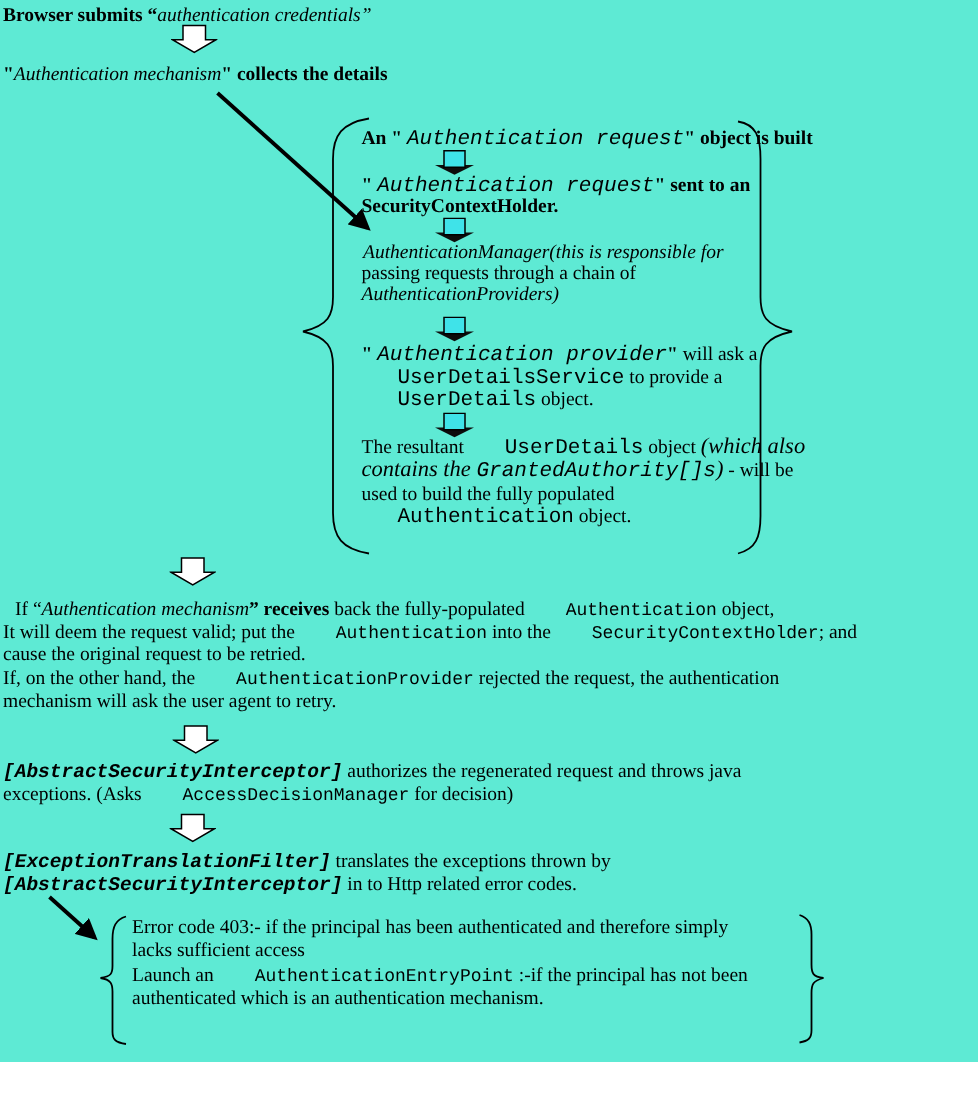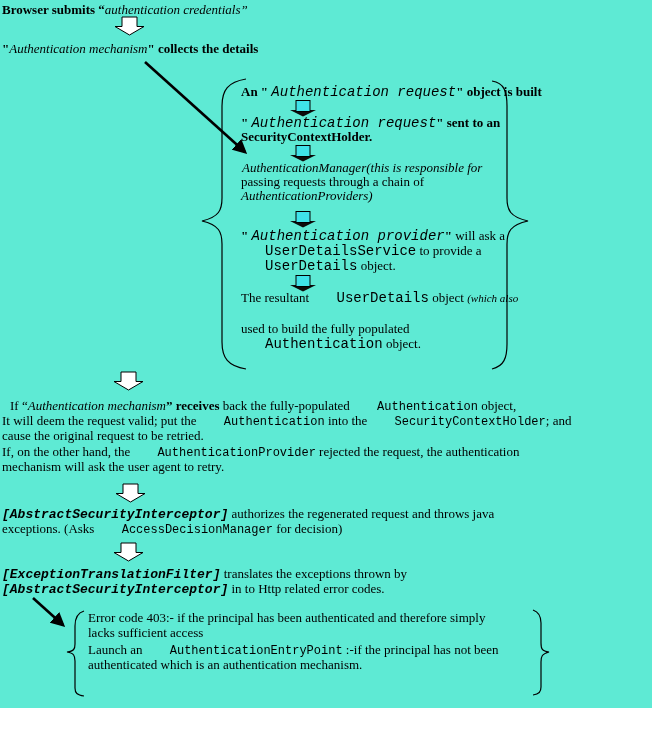--- a/index.html
+++ b/index.html
@@ -6,21 +6,21 @@
   .canvas{position:relative;width:652px;height:708px;background:#5eead4;overflow:hidden;
           font-family:"Liberation Serif",serif;font-size:13px;color:#000;}
   .layer{position:absolute;left:0;top:0;}
   .abs{position:absolute;}
   .ln{position:absolute;white-space:nowrap;line-height:15px;}
   .b{font-weight:bold;}
   .i{font-style:italic;}
   .m{font-family:"Liberation Mono","DejaVu Sans Mono",monospace;font-size:12px;padding-left:24px;}
   .mi{font-family:"Liberation Mono","DejaVu Sans Mono",monospace;font-size:12px;font-style:italic;}
   .mbi{font-family:Liberation Mono, monospace;font-size:13px;font-style:italic;font-weight:bold;}
-  .si{font-style:italic;font-size:11px;}
+  .si{font-style:italic;font-size:15px;}
   .bx .m,.bx .mi{font-size:14px;}
   .bx{line-height:14px;}
   .brace{fill:none;stroke:#000;stroke-width:1.2;}
   .flowline{stroke:#000;stroke-width:2.6;}
   .hollow{fill:#ffffff;stroke:#000;stroke-width:1;}
   .cyan{fill:#3fe3e9;stroke:#000;stroke-width:1;}
   .head{fill:#0c0c0c;}
   .caption{position:absolute;white-space:nowrap;font-family:"Liberation Sans",sans-serif;
            font-weight:bold;font-size:15px;color:#3a55c5;letter-spacing:0.2px;}
 </style>
@@ -79,20 +79,21 @@
   <div class="ln bx" style="left:241px;top:85px"><span class="b">An " </span><span class="mi">Authentication request</span><span class="b">" object is built</span></div>
   <div class="ln bx" style="left:241px;top:116px"><span class="b">" </span><span class="mi">Authentication request</span><span class="b">" sent to an</span></div>
   <div class="ln bx" style="left:241px;top:130px"><span class="b">SecurityContextHolder.</span></div>
   <div class="ln bx" style="left:242px;top:161px"><span class="i">AuthenticationManager(this is responsible for</span></div>
   <div class="ln bx" style="left:241px;top:175px"><span>passing requests through a chain of</span></div>
   <div class="ln bx" style="left:241px;top:189px"><span class="i">AuthenticationProviders)</span></div>
   <div class="ln bx" style="left:241px;top:229px"><span class="b">" </span><span class="mi">Authentication provider</span><span class="b">"</span><span> will ask a</span></div>
   <div class="ln bx" style="left:241px;top:244px"><span class="m">UserDetailsService</span><span> to provide a</span></div>
   <div class="ln bx" style="left:241px;top:259px"><span class="m">UserDetails</span><span> object.</span></div>
   <div class="ln bx" style="left:241px;top:291px"><span>The resultant </span><span class="m">UserDetails</span><span> object </span><span class="si">(which also</span></div>
+  <div class="ln bx" style="left:241px;top:306px"><span class="si">contains the </span><span class="mi">GrantedAuthority[]s</span><span class="si">)</span><span> - will be</span></div>
   <div class="ln bx" style="left:241px;top:322px"><span>used to build the fully populated</span></div>
   <div class="ln bx" style="left:241px;top:337px"><span class="m">Authentication</span><span> object.</span></div>
 
   <div class="ln" style="left:10px;top:398px"><span>If </span><span>“</span><span class="i">Authentication mechanism</span><span class="b">” </span><span class="b">receives</span><span> back the fully-populated </span><span class="m">Authentication</span><span> object,</span></div>
   <div class="ln" style="left:2px;top:413px"><span>It will deem the request valid; put the </span><span class="m">Authentication</span><span> into the </span><span class="m">SecurityContextHolder</span><span>; and</span></div>
   <div class="ln" style="left:2px;top:428px"><span>cause the original request to be retried.</span></div>
   <div class="ln" style="left:2px;top:444px"><span>If, on the other hand, the </span><span class="m">AuthenticationProvider</span><span> rejected the request, the authentication</span></div>
   <div class="ln" style="left:2px;top:459px"><span>mechanism will ask the user agent to retry.</span></div>
 
   <div class="ln" style="left:2px;top:506px"><span class="mbi">[AbstractSecurityInterceptor]</span><span> authorizes the regenerated request and throws java</span></div>

